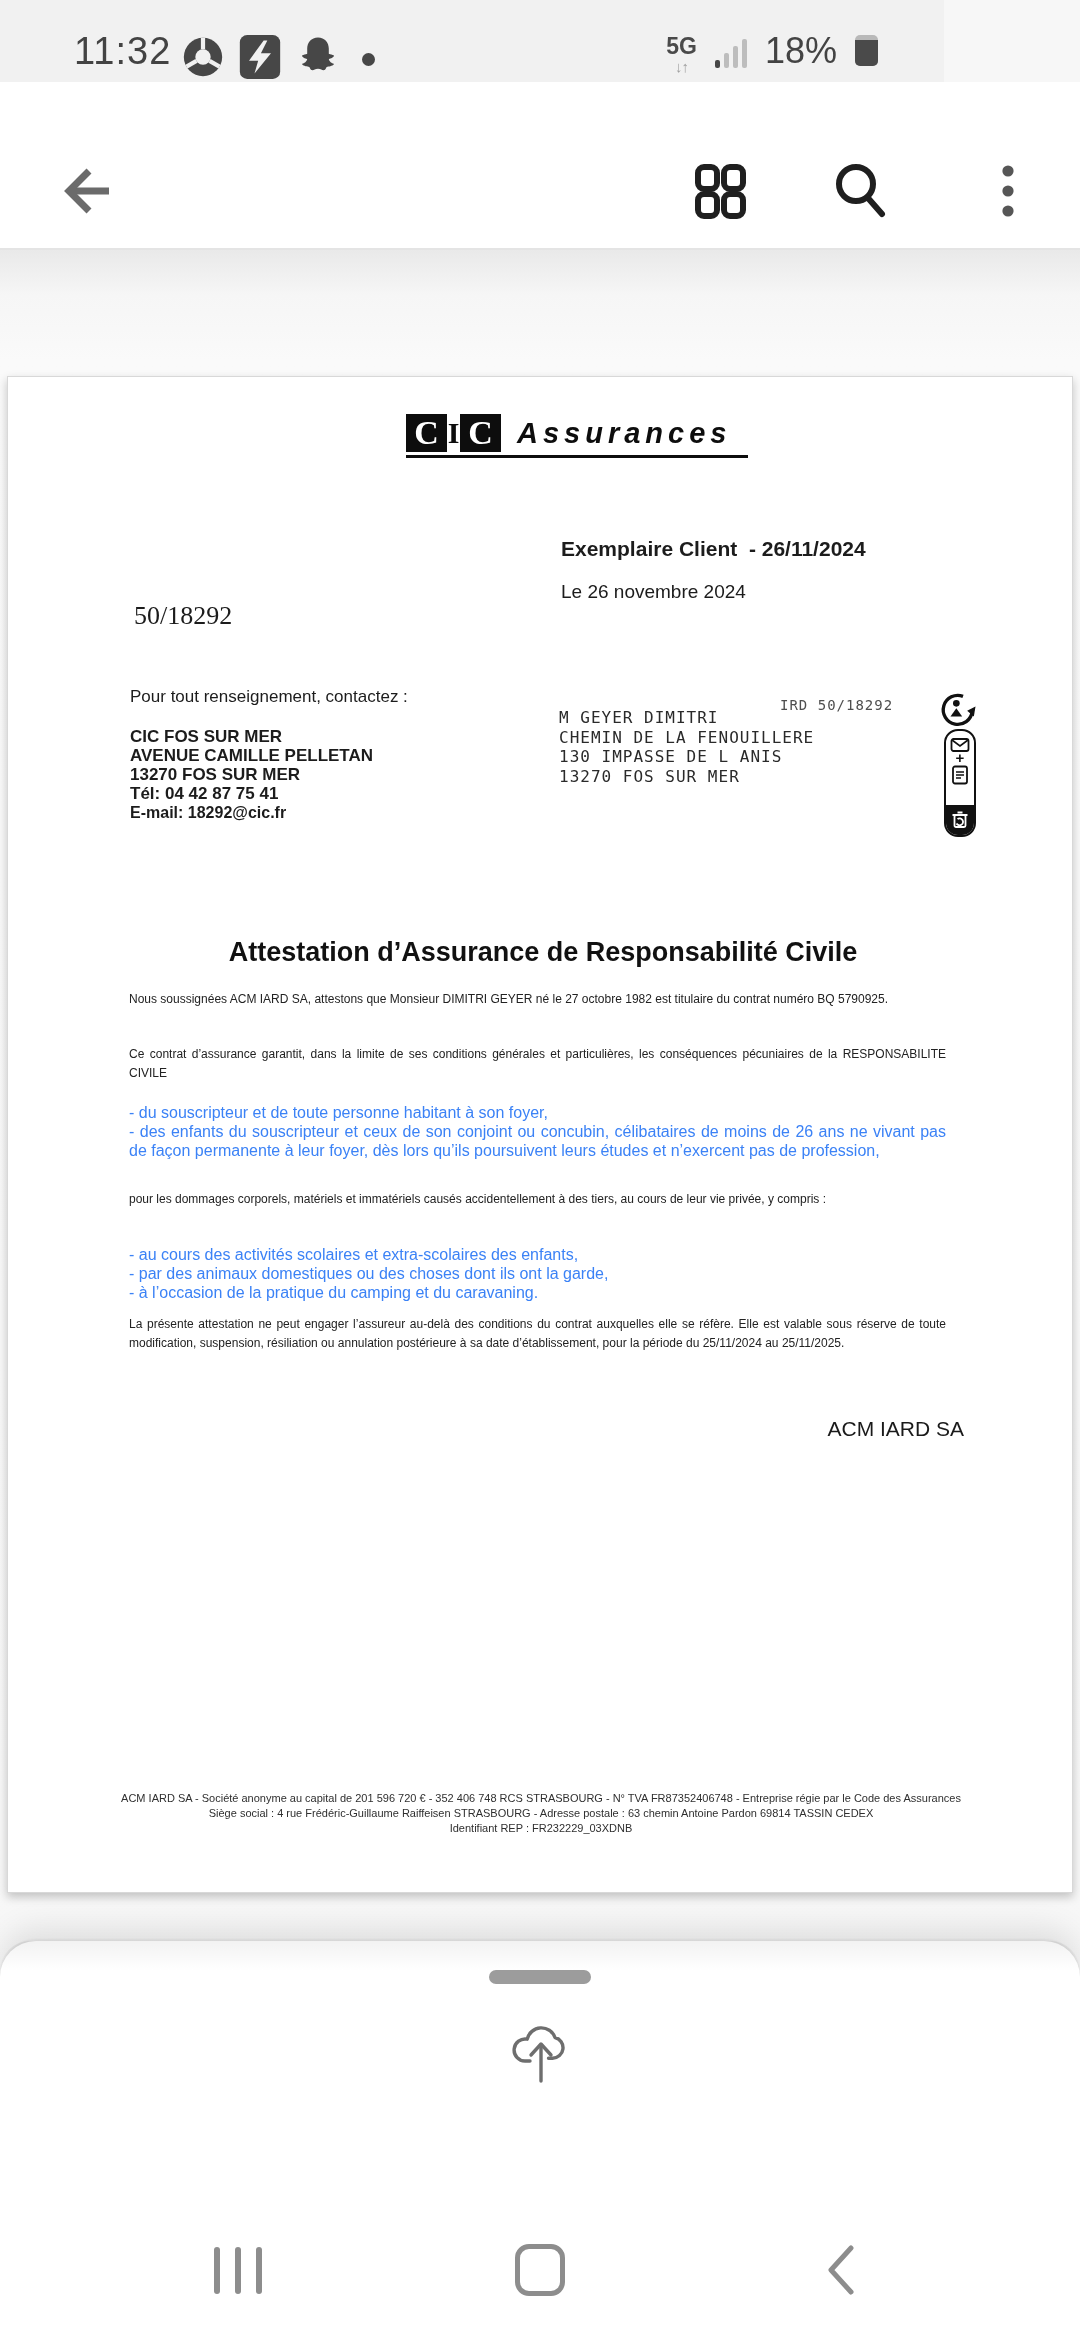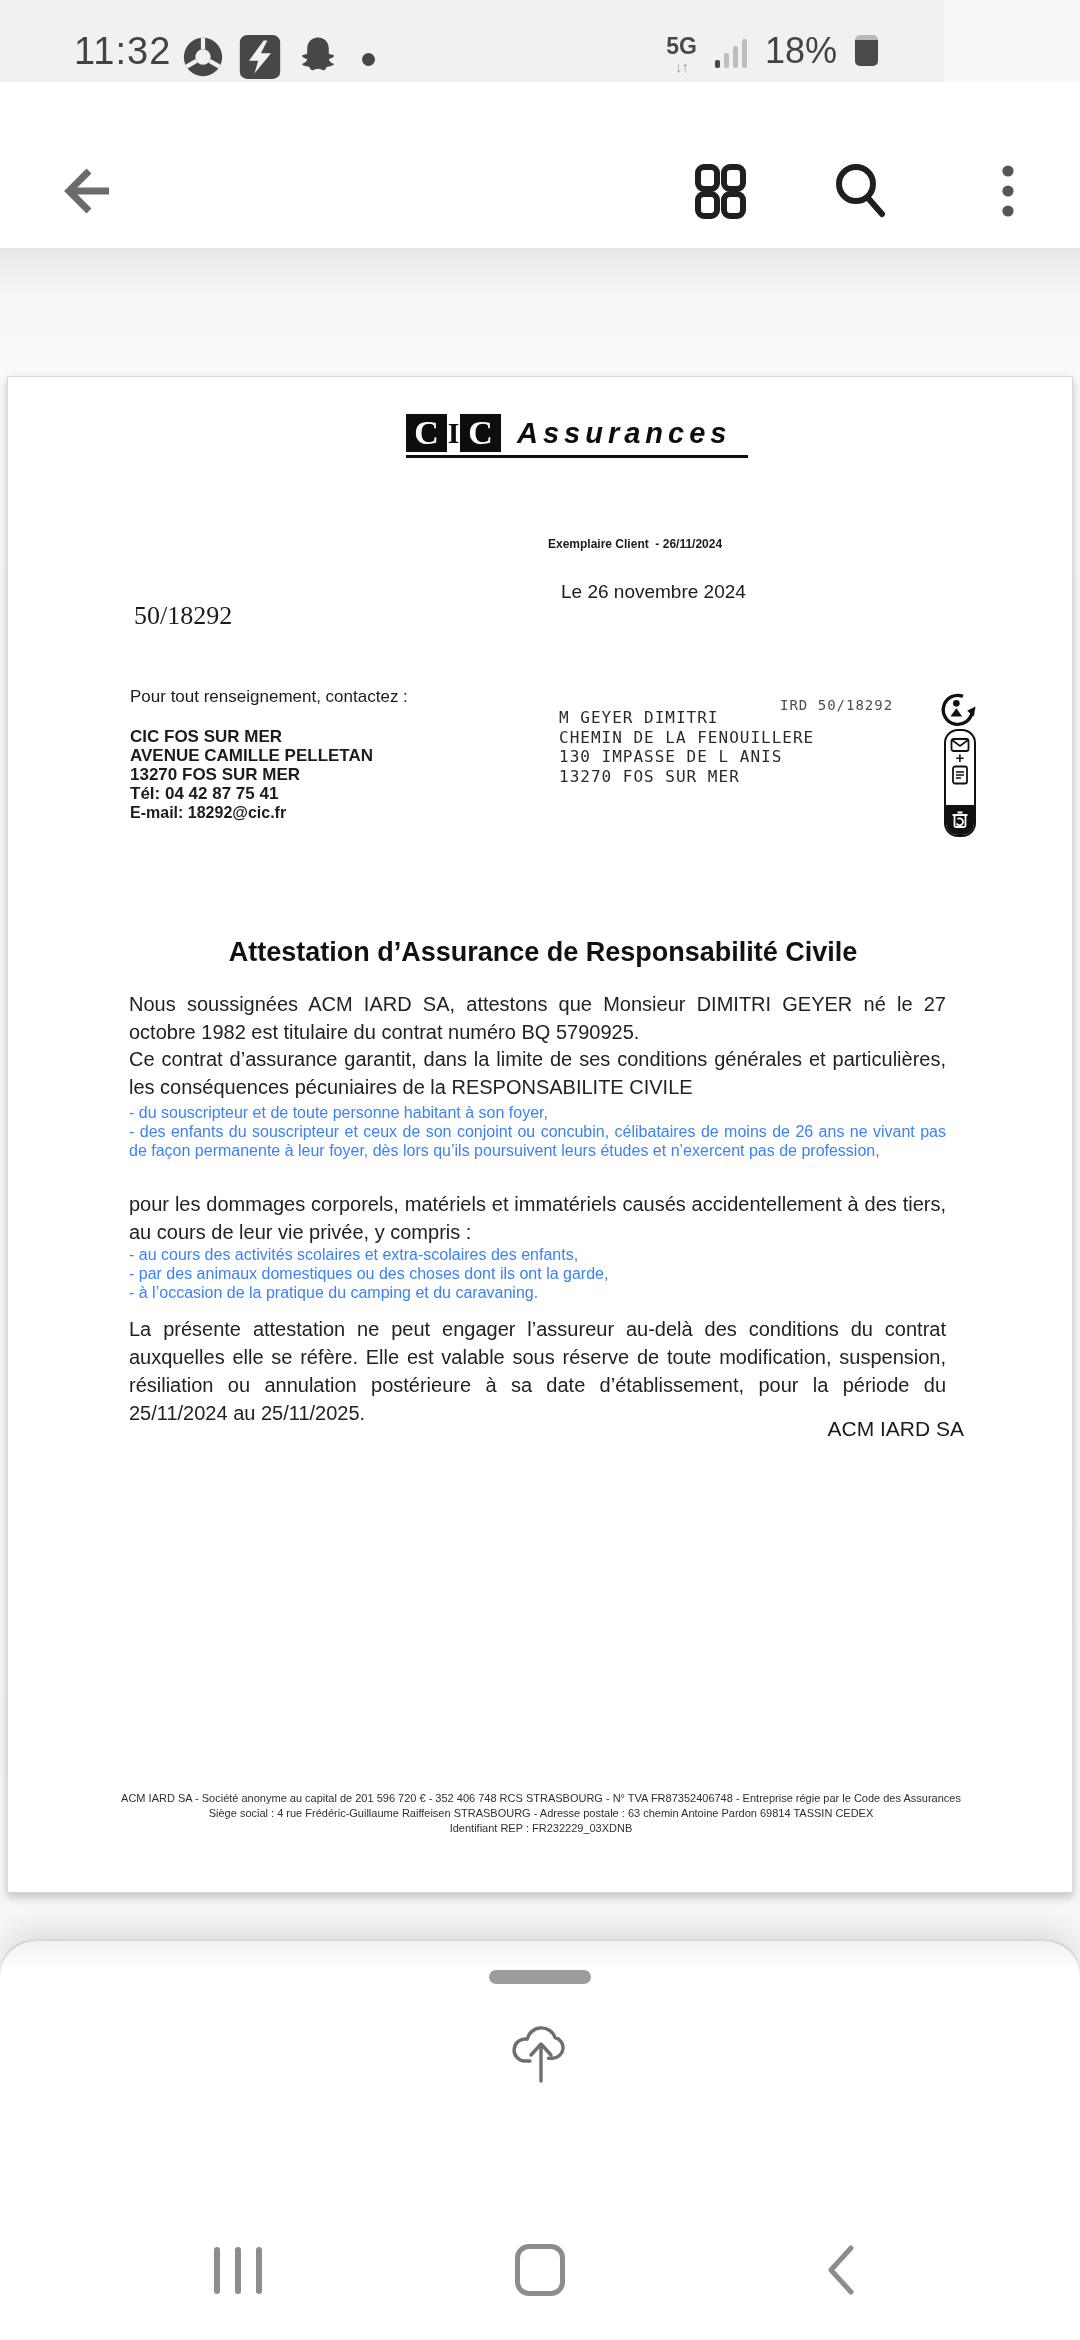--- a/index.html
+++ b/index.html
@@ -50,39 +50,39 @@
   .logo{position:absolute;left:398px;top:37px;width:342px;}
   .logo-row{display:flex;align-items:center;height:38px;}
   .logo-block{width:41px;height:38px;background:#0d0d0d;color:#ffffff;
     font-family:"Liberation Serif",serif;font-weight:bold;font-size:34px;
     display:flex;align-items:center;justify-content:center;}
   .logo-i{width:13px;height:38px;color:#0d0d0d;font-family:"Liberation Serif",serif;font-weight:bold;font-size:30px;
     display:flex;align-items:center;justify-content:center;background:#ffffff;}
   .logo-brand{margin-left:16px;font-size:29px;font-weight:bold;font-style:italic;letter-spacing:5px;color:#0d0d0d;}
   .logo-underline{margin-top:3px;height:3px;background:#0d0d0d;width:342px;}
   
-  .copy-label{position:absolute;left:540px;top:160px;font-size:12px;font-weight:bold;white-space:pre;}
+  .copy-label{position:absolute;left:553px;top:160px;font-size:21px;font-weight:bold;white-space:pre;}
   .date-line{position:absolute;left:553px;top:204px;font-size:19px;}
   .ref-num{position:absolute;left:126px;top:224px;font-family:"Liberation Serif",serif;font-size:26px;}
   
   .contact-intro{position:absolute;left:122px;top:310px;font-size:17px;}
   .agency{position:absolute;left:122px;top:350px;font-size:17px;font-weight:bold;line-height:19px;}
   .agency div{margin-bottom:0px;}
   .agency div:nth-child(5){font-size:16px;}
   .ird{position:absolute;left:772px;top:320px;font-family:"DejaVu Sans Mono",monospace;font-size:14px;color:#4e4e4e;letter-spacing:1px;}
   .addressee{position:absolute;left:551px;top:331px;font-family:"DejaVu Sans Mono",monospace;font-size:16px;line-height:19.5px;color:#2a2a2a;letter-spacing:1px;}
   
   .triman{position:absolute;left:930px;top:312px;width:40px;}
   .sortpill{position:absolute;left:936px;top:352px;width:32px;height:108px;border:2px solid #111;border-radius:14px;
     box-sizing:border-box;background:#fff;overflow:hidden;display:flex;flex-direction:column;align-items:center;}
   .sortpill .plus{font-size:15px;font-weight:bold;line-height:10px;color:#111;}
   .sortpill .bin{margin-top:auto;width:100%;height:30px;background:#111;display:flex;align-items:center;justify-content:center;}
   
   .doc-title{position:absolute;left:125px;top:560px;width:820px;text-align:center;font-size:27px;font-weight:bold;color:#111;}
-  .body-par{position:absolute;left:121px;width:817px;font-size:20px;line-height:28px;text-align:justify;color:#222;}
+  .body-par{position:absolute;left:121px;width:817px;font-size:12px;line-height:19px;text-align:justify;color:#222;}
   .body-list{position:absolute;left:121px;width:817px;font-size:16px;line-height:19px;text-align:justify;color:#3b82f6;}
   .p1{top:613px;} .p2{top:668px;} .l1{top:726px;} .p3{top:813px;} .l2{top:868px;} .p4{top:938px;}
   .signature{position:absolute;right:108px;top:1040px;font-size:21px;color:#1a1a1a;}
   
   .doc-footer{position:absolute;left:30px;top:1414px;width:1006px;text-align:center;font-size:11px;line-height:15px;color:#2f2f2f;}
   
   .sheet{
     position:absolute;left:0;top:1941px;width:1080px;height:399px;background:#ffffff;
     border-radius:36px 36px 0 0;
     box-shadow:0 -2px 2px rgba(0,0,0,0.05),0 -12px 30px rgba(0,0,0,0.10);

